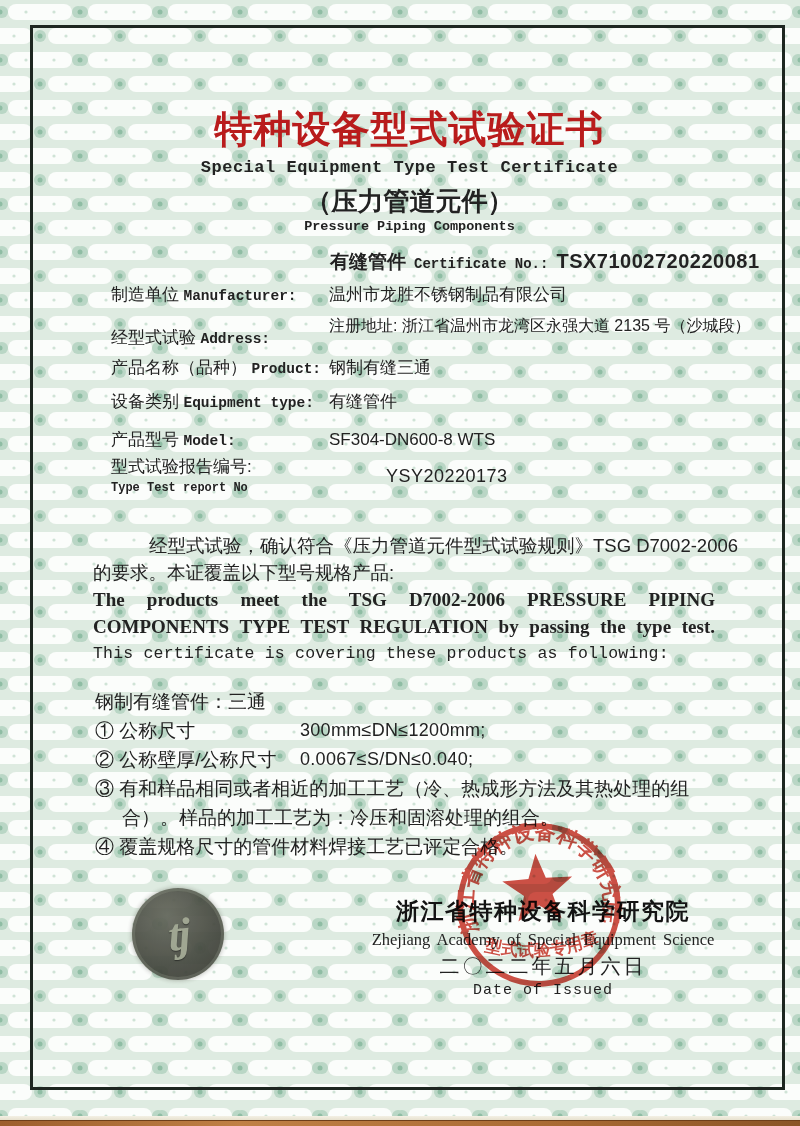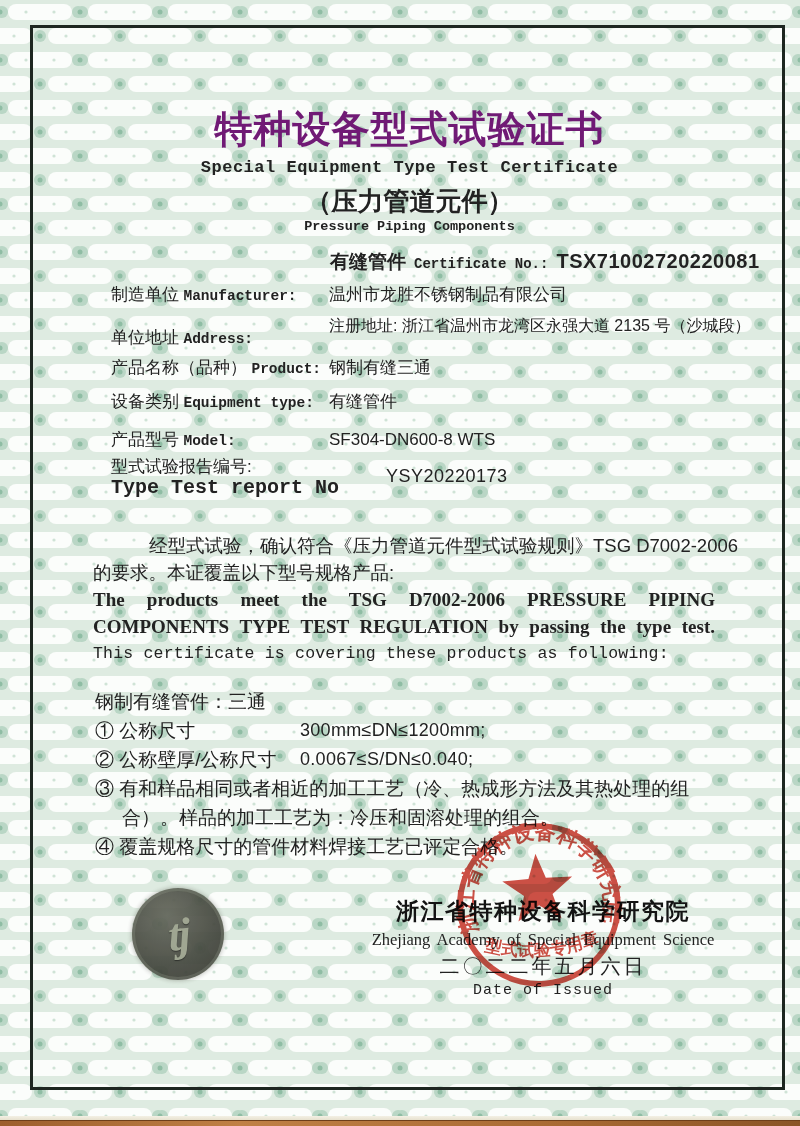--- a/index.html
+++ b/index.html
@@ -10,21 +10,21 @@
   }
   .bg-svg{position:absolute;left:0;top:0;}
   .frame{
     position:absolute;left:30px;top:25px;width:755px;height:1065px;
     border:3px solid #1d2620;box-sizing:border-box;
   }
   .content{position:absolute;left:0;top:0;width:800px;height:1126px;}
 
   
   .hdr{position:absolute;left:33px;width:753px;text-align:center;white-space:nowrap;}
-  .title-cn{top:104px;font-size:38px;font-weight:bold;letter-spacing:1px;color:#701a75;}
+  .title-cn{top:104px;font-size:38px;font-weight:bold;letter-spacing:1px;color:#b91c1c;}
   .title-en{top:158px;font-size:17px;font-weight:bold;font-family:"Liberation Mono","DejaVu Sans Mono",monospace;letter-spacing:.5px;}
   .subtitle-cn{top:184px;font-size:26px;font-weight:bold;}
   .subtitle-en{top:219px;font-size:13.5px;font-weight:bold;font-family:"Liberation Mono","DejaVu Sans Mono",monospace;}
   .certno{position:absolute;left:330px;top:249px;display:flex;align-items:baseline;gap:8px;white-space:nowrap;}
   .certno .cn{font-size:19px;font-weight:bold;}
   .certno .en{font-size:14px;font-family:"Liberation Mono","DejaVu Sans Mono",monospace;font-weight:bold;}
   .certno .num{font-size:20px;font-weight:bold;letter-spacing:.5px;}
 
   
   .fields{position:absolute;left:95px;top:283px;width:622px;margin-left:16px;}
@@ -34,21 +34,21 @@
   .flabel .en{font-size:14.5px;font-family:"Liberation Mono","DejaVu Sans Mono",monospace;font-weight:bold;}
   .fvalue{flex:1;font-size:17px;white-space:nowrap;}
   .r1{line-height:24px;margin-bottom:5px;}
   .r2{margin-bottom:7px;}
   .r2 .fvalue div{line-height:26px;font-size:16px;}
   .r2 .flabel{padding-top:13px;}
   .r3{line-height:24px;margin-bottom:13px;}
   .r4{line-height:24px;margin-bottom:9px;}
   .r5{line-height:24px;margin-bottom:3px;}
   .r6 .flabel .l1{font-size:17px;line-height:22px;}
-  .r6 .flabel .l2{font-size:20px;line-height:20px;font-family:"Liberation Mono","DejaVu Sans Mono",monospace;font-weight:bold;white-space:nowrap;}
+  .r6 .flabel .l2{font-size:12px;line-height:20px;font-family:"Liberation Mono","DejaVu Sans Mono",monospace;font-weight:bold;white-space:nowrap;}
   .r6 .fvalue{padding-left:57px;padding-top:10px;font-size:18px;letter-spacing:.5px;}
 
   
   .statement{position:absolute;left:93px;top:532px;width:622px;}
   .st-line{height:27px;line-height:27px;white-space:nowrap;}
   .st-cn1{font-size:18.5px;text-indent:56px;}
   .st-cn2{font-size:18.5px;}
   .st-en-b{font-family:"Liberation Serif",serif;font-weight:bold;font-size:19px;
            white-space:normal;text-align:justify;text-align-last:justify;}
   .st-en-m{font-family:"Liberation Mono","DejaVu Sans Mono",monospace;font-size:16.5px;letter-spacing:.2px;}
@@ -137,21 +137,21 @@
     <div class="frow r1">
       <div class="flabel">
         <span class="cn">制造单位</span>
         <span class="en">Manufacturer:</span>
       </div>
       <div class="fvalue">温州市龙胜不锈钢制品有限公司</div>
     </div>
 
     <div class="frow r2">
       <div class="flabel">
-        <span class="cn">单位地址</span>
+        <span class="cn">经型式试验</span>
         <span class="en">Address:</span>
       </div>
       <div class="fvalue">
         <div>注册地址: 浙江省温州市龙湾区永强大道 2135 号（沙城段）</div>
       </div>
     </div>
 
     <div class="frow r4">
       <div class="flabel">
         <span class="cn">产品名称（品种）</span>

